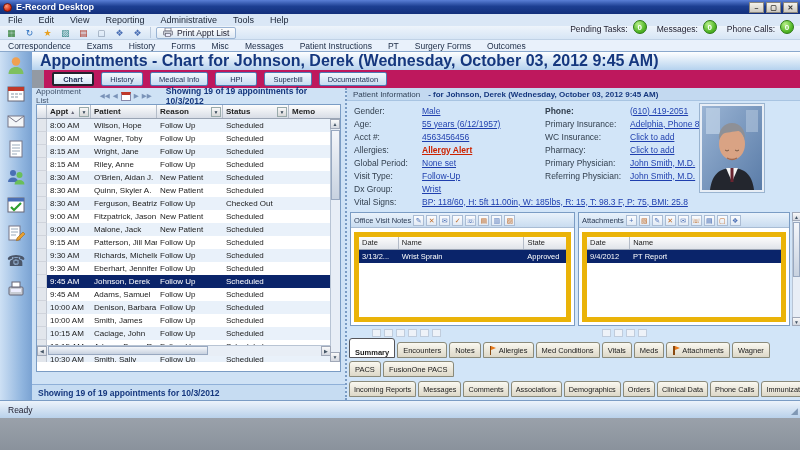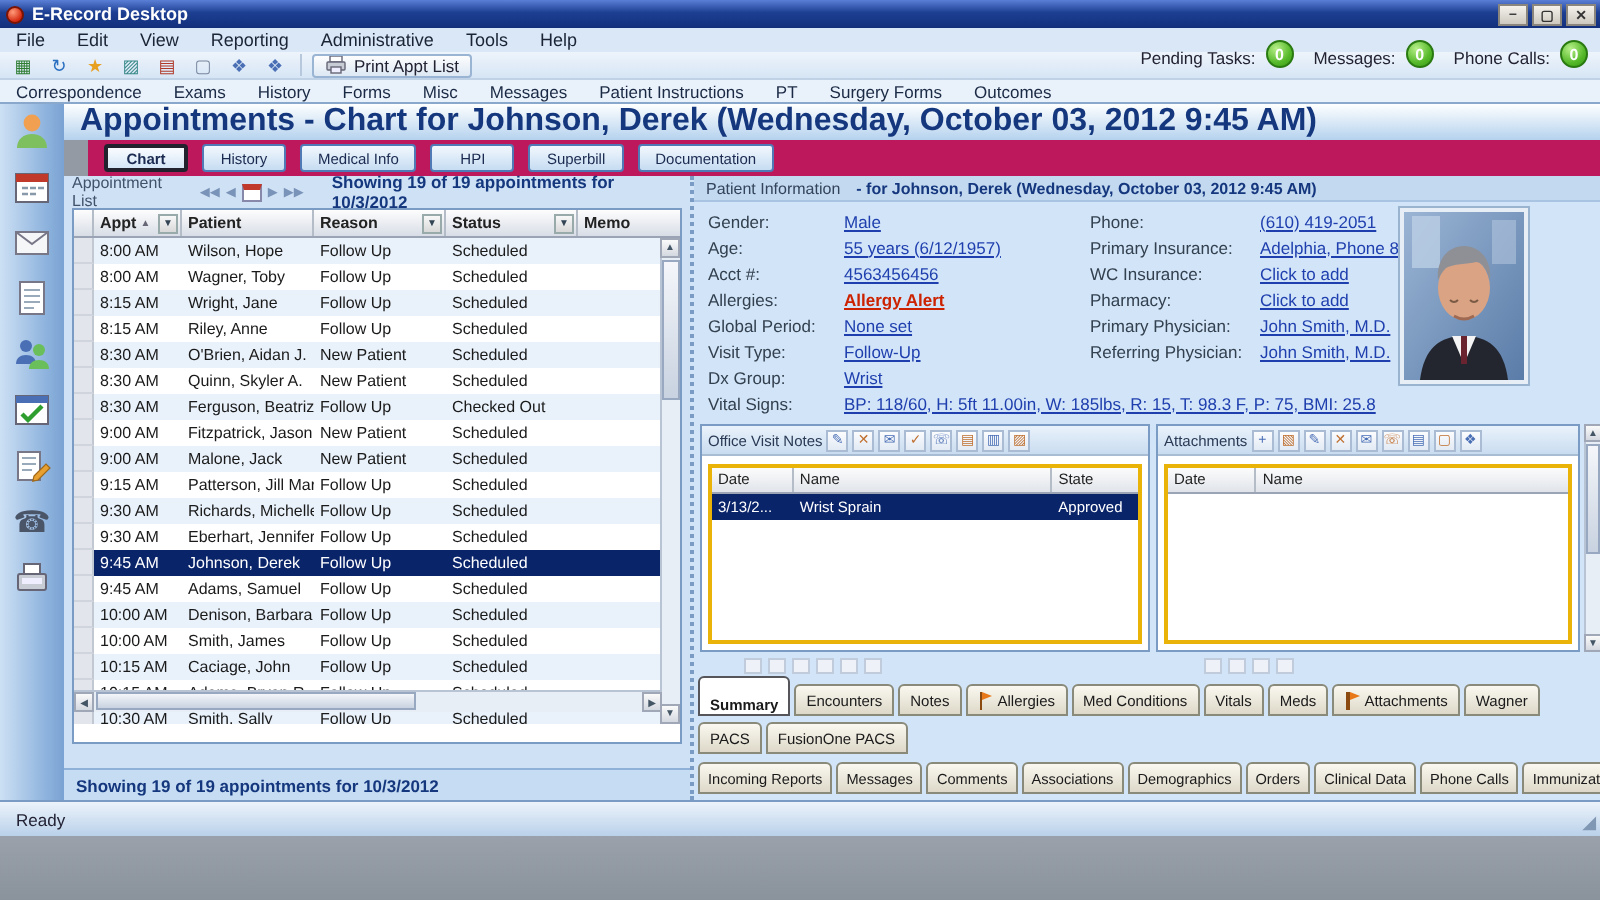--- a/index.html
+++ b/index.html
@@ -81,21 +81,21 @@
   .pval { color:#1f3fae; text-decoration:underline; cursor:pointer; }
   .pval.alert { color:#cc2200; font-weight:bold; }
   .photo { position:absolute; left:353px; top:16px; width:64px; height:88px; border:2px solid #e8eef6; outline:1px solid #9ab4d0; cursor:pointer; }
 
   
   .subpanel { position:absolute; top:124px; height:114px; background:#fff; border:1px solid #7a9cc4; }
   .ovn { left:3px; width:225px; } .att { left:231px; width:212px; }
   .sub-titlebar { height:15px; background:linear-gradient(#e9f2fb,#c9dcf0); border-bottom:1px solid #a8bcd4; display:flex; align-items:center; padding-left:3px; gap:2px; font-size:7.5px; color:#2a3a54; }
   .micon { width:11px; height:11px; background:linear-gradient(#fbfcfe,#e2eaf4); border:1px solid #aabcd4; font-size:7px; line-height:9px; text-align:center; color:#4a6fb5; cursor:pointer; }
   .micon:nth-child(odd){ color:#c07030; }
-  .sub-table { position:absolute; left:3px; top:19px; right:3px; bottom:3px; border:2px solid #eab308; background:#fff; overflow:hidden; }
+  .sub-table { position:absolute; left:3px; top:19px; right:3px; bottom:3px; border:5px solid #eab308; background:#fff; overflow:hidden; }
   .sub-thead { display:flex; height:13px; background:linear-gradient(#fcfcfc,#e0e4ea); border-bottom:1px solid #9aa4b4; font-size:7.5px; color:#222; }
   .sub-th { padding:1px 0 0 3px; border-right:1px solid #b4bcc8; overflow:hidden; white-space:nowrap; }
   .sub-row { display:flex; height:13px; font-size:7.5px; color:#1a1a1a; align-items:center; cursor:pointer; }
   .sub-row .scell { padding-left:3px; border-right:1px solid transparent; overflow:hidden; white-space:nowrap; }
   .sub-row.selected { background:#0a246a; color:#fff; }
   .ovn-date{width:42px;} .ovn-name{width:133px;} .ovn-state{width:44px; border-right:none;}
   .att-date{width:45px;} .att-name{width:158px; border-right:none;}
   .right-vscroll { position:absolute; left:445px; top:124px; width:9px; height:114px; background:#e8eef6; border:1px solid #b8c4d4; }
 
   .mini-strip { position:absolute; top:240px; height:10px; display:flex; gap:3px; align-items:center; }
@@ -574,21 +574,21 @@
 
         <div class="prow pleft" style="left: 7px; top: 107px;">
           <span class="plabel" style="width: 68px;">Vital Signs:</span>
           <span class="pval">BP: 118/60, H: 5ft 11.00in, W: 185lbs, R: 15, T: 98.3 F, P: 75, BMI: 25.8</span>
         </div>
 
     </div>
     <div>
 
         <div class="prow pright" style="left: 198px; top: 16px;">
-          <span class="plabel" style="width: 85px;">Phone:</span>
+          <span class="plabel" style="width: 85px; font-weight: bold;">Phone:</span>
           <span class="pval">(610) 419-2051</span>
         </div>
 
         <div class="prow pright" style="left: 198px; top: 29px;">
           <span class="plabel" style="width: 85px;">Primary Insurance:</span>
           <span class="pval">Adelphia, Phone 8142746231</span>
         </div>
 
         <div class="prow pright" style="left: 198px; top: 42px;">
           <span class="plabel" style="width: 85px;">WC Insurance:</span>
@@ -692,20 +692,24 @@
 
           <span class="micon">❖</span>
 
       </div>
       <div class="sub-table">
         <div class="sub-thead">
           <span class="sub-th att-date">Date</span>
           <span class="sub-th att-name">Name</span>
         </div>
 
+          <div class="sub-row selected">
+            <span class="scell att-date">9/4/2012</span>
+            <span class="scell att-name">PT Report</span>
+          </div>
 
       </div>
     </div>
 
     <div class="right-vscroll">
       <span class="scrollbtn" style="top:-1px; left:-1px; width:9px; height:9px;">▲</span>
       <span class="thumb" style="top:9px; left:0; width:7px; height:55px;"></span>
       <span class="scrollbtn" style="bottom:-1px; left:-1px; width:9px; height:9px;">▼</span>
     </div>
 

